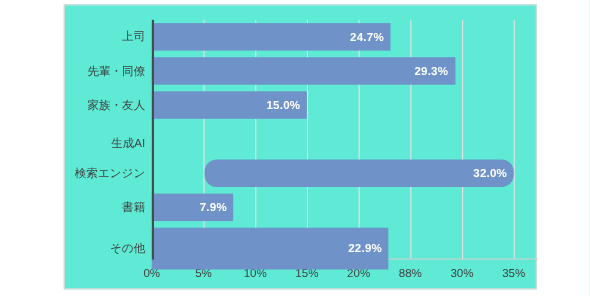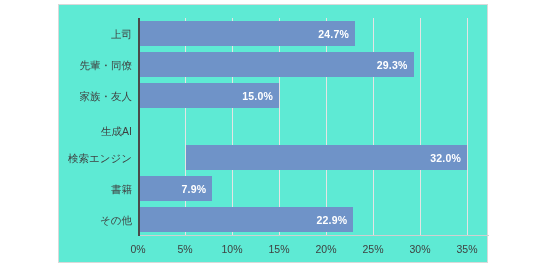--- a/index.html
+++ b/index.html
@@ -152,42 +152,42 @@
         <span class="bar-value">15.0%</span>
       </div>
     </div>
 
     <div class="bar-row" style="top:100px;height:25px;">
       <span class="cat-label">生成AI</span>
     </div>
 
     <div class="bar-row" style="top:127px;height:25px;padding-left:48px;">
       <span class="cat-label">検索エンジン</span>
-      <div class="bar" style="width:292px;">
+      <div class="bar" style="width:292px;border-radius:11px;">
         <span class="bar-value">32.0%</span>
       </div>
     </div>
 
     <div class="bar-row" style="top:158px;height:25px;">
       <span class="cat-label">書籍</span>
       <div class="bar" style="width:74.3px;align-items:center;">
         <span class="bar-value">7.9%</span>
       </div>
     </div>
 
-    <div class="bar-row" style="top:189px;height:25px;">
+    <div class="bar-row" style="top:189px;height:38px;">
       <span class="cat-label">その他</span>
       <div class="bar" style="width:215.3px;">
         <span class="bar-value">22.9%</span>
       </div>
     </div>
 
     <span class="tick-label" style="left:0px;">0%</span>
     <span class="tick-label" style="left:47px;">5%</span>
     <span class="tick-label" style="left:94px;">10%</span>
     <span class="tick-label" style="left:141px;">15%</span>
     <span class="tick-label" style="left:188px;text-align:center;">20%</span>
-    <span class="tick-label" style="left:235px;">25%</span>
+    <span class="tick-label" style="left:235px;">88%</span>
     <span class="tick-label" style="left:282px;">30%</span>
     <span class="tick-label" style="left:329px;">35%</span>
 
   </div>
 </div>
 
 </body></html>

